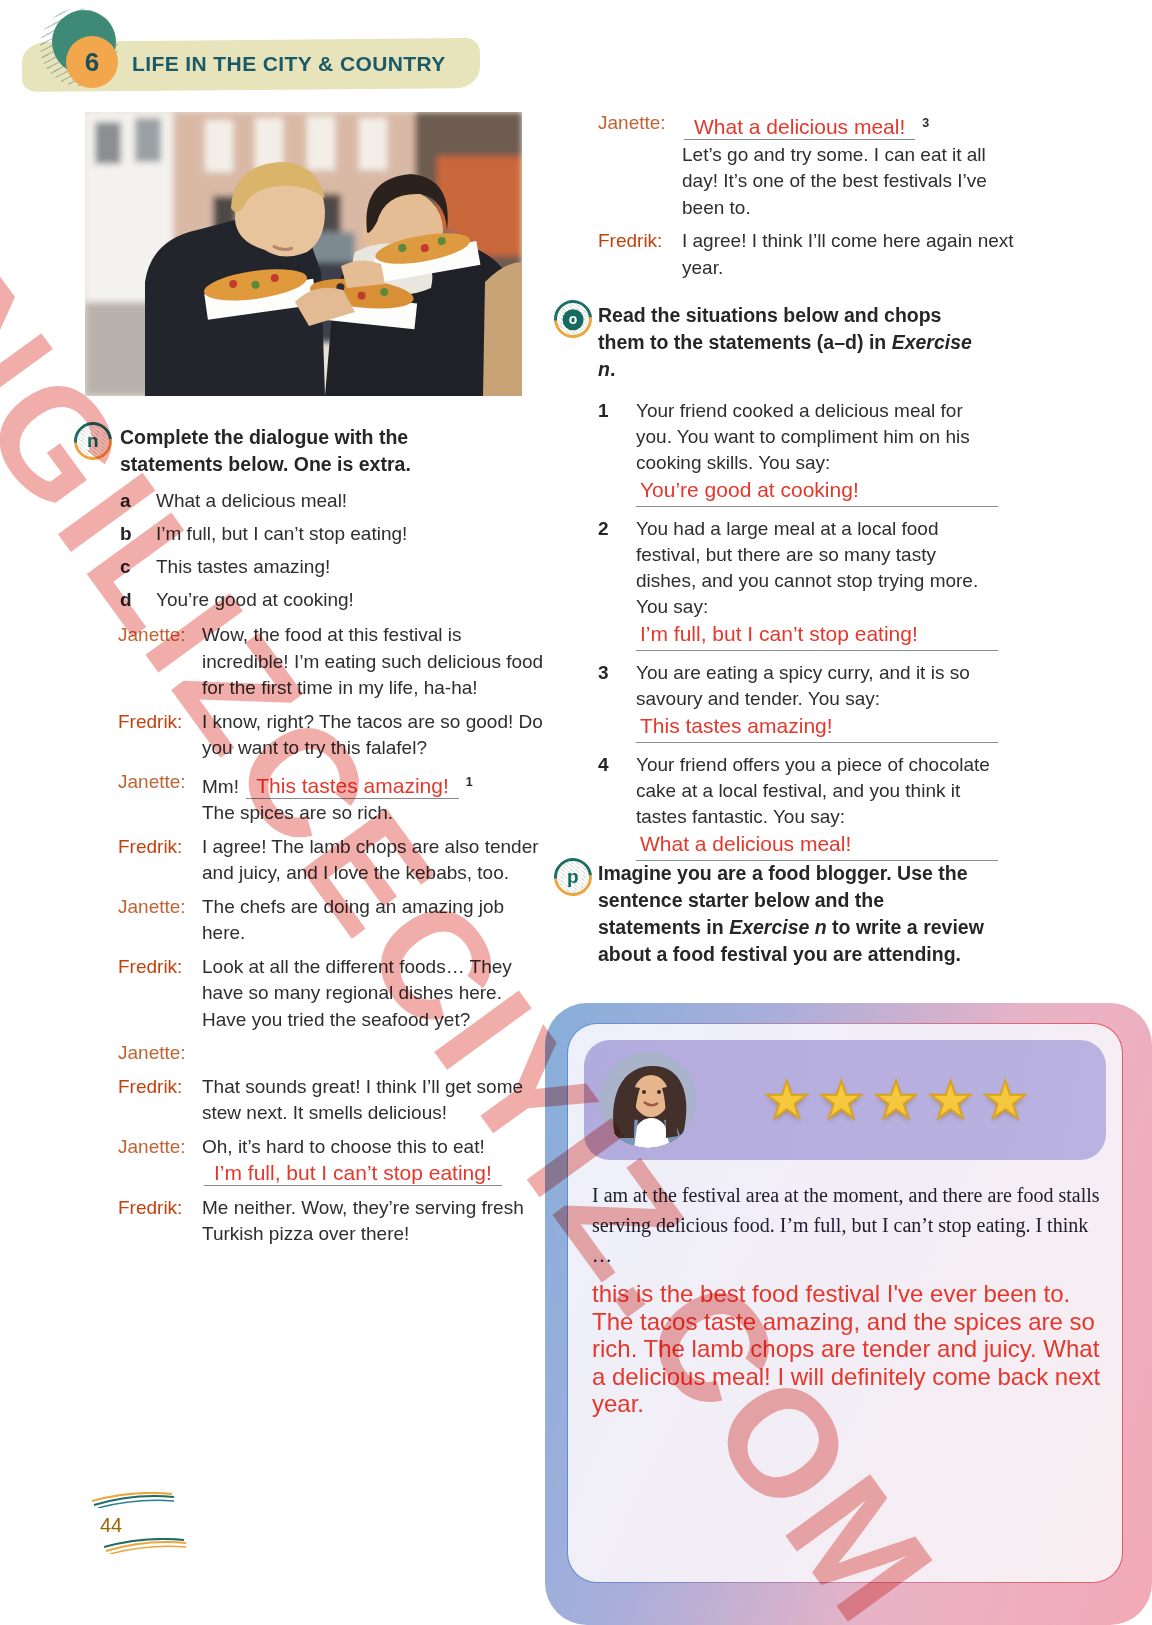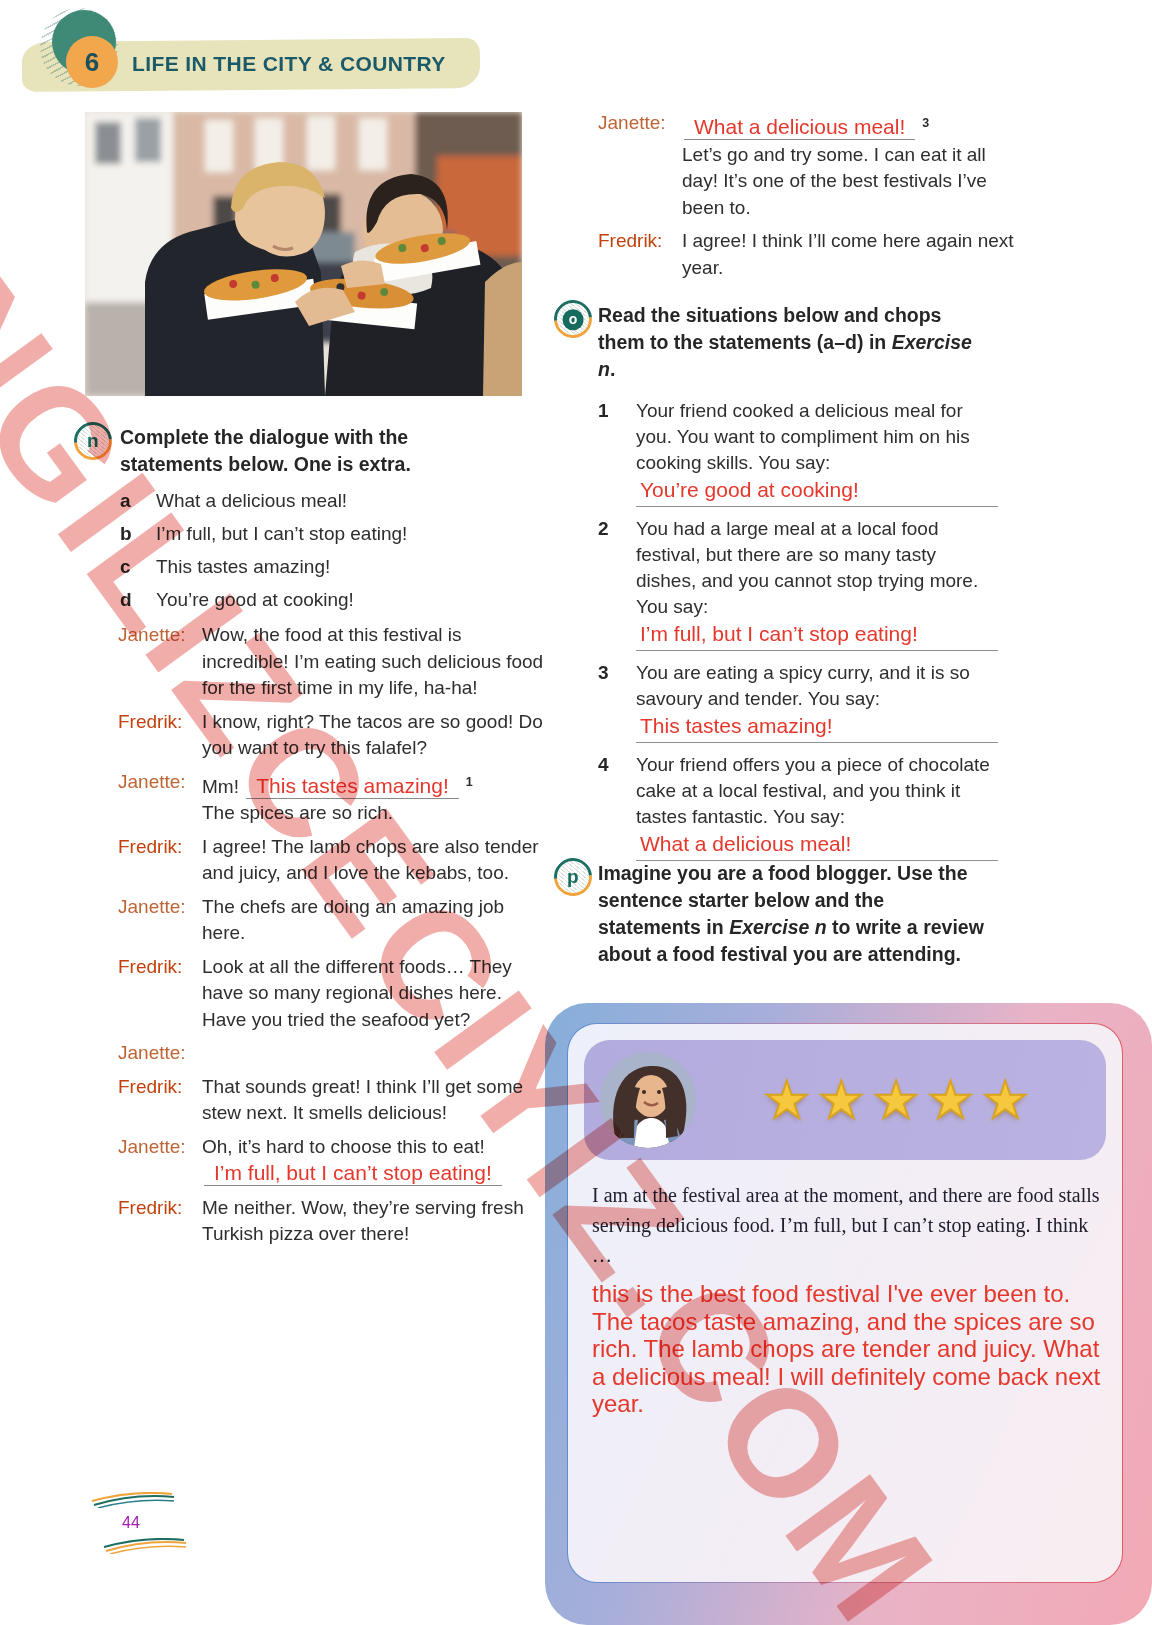--- a/index.html
+++ b/index.html
@@ -110,21 +110,21 @@
     position:absolute; left:24px; top:156px; width:512px;
     font-family:"Liberation Serif", serif; font-size:20px; line-height:30px; color:#20202e;
   }
   .card-answer {
     position:absolute; left:24px; top:256px; width:520px;
     color:#e5372b; font-size:24px; line-height:27.5px;
   }
 
   
   .pageno { position:absolute; left:84px; top:1492px; width:100px; height:70px; }
-  .pageno-num { position:absolute; left:38px; top:22px; font-size:16px; color:#a21caf; }
+  .pageno-num { position:absolute; left:16px; top:22px; font-size:20px; color:#a16207; }
   .swoosh { position:absolute; width:86px; height:16px; }
   .swoosh.top { left:6px; top:0; }
   .swoosh.bottom { left:18px; top:46px; }
 
   
   .watermark {
     position:absolute; left:-6px; top:208px; transform:rotate(54deg); transform-origin:0 0;
     font-weight:bold; font-size:152px; letter-spacing:7px; white-space:nowrap;
     color:#e4625b; opacity:.52; mix-blend-mode:multiply; z-index:40; pointer-events:none;
   }

